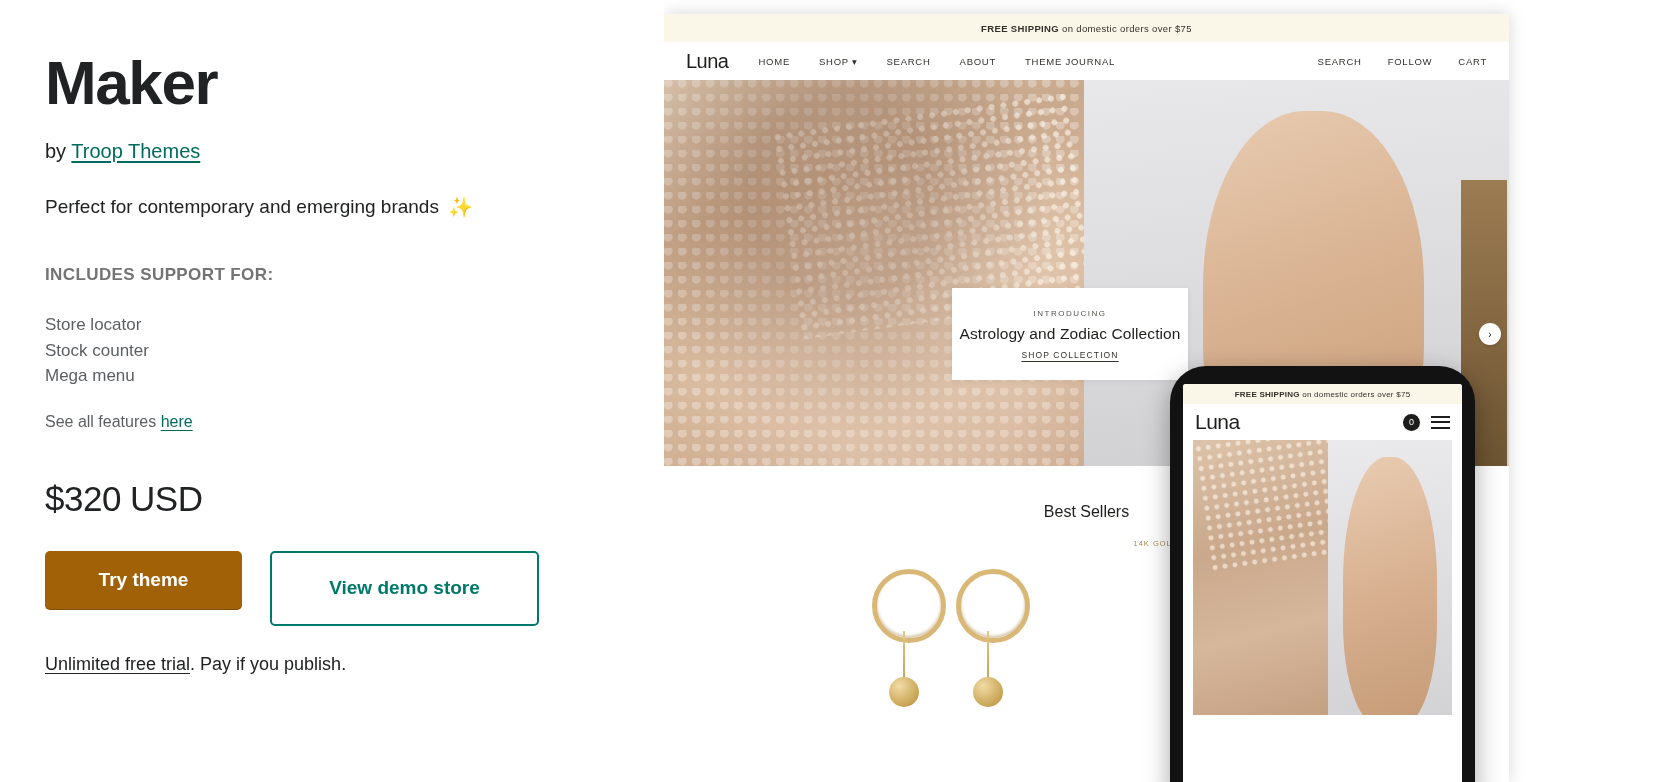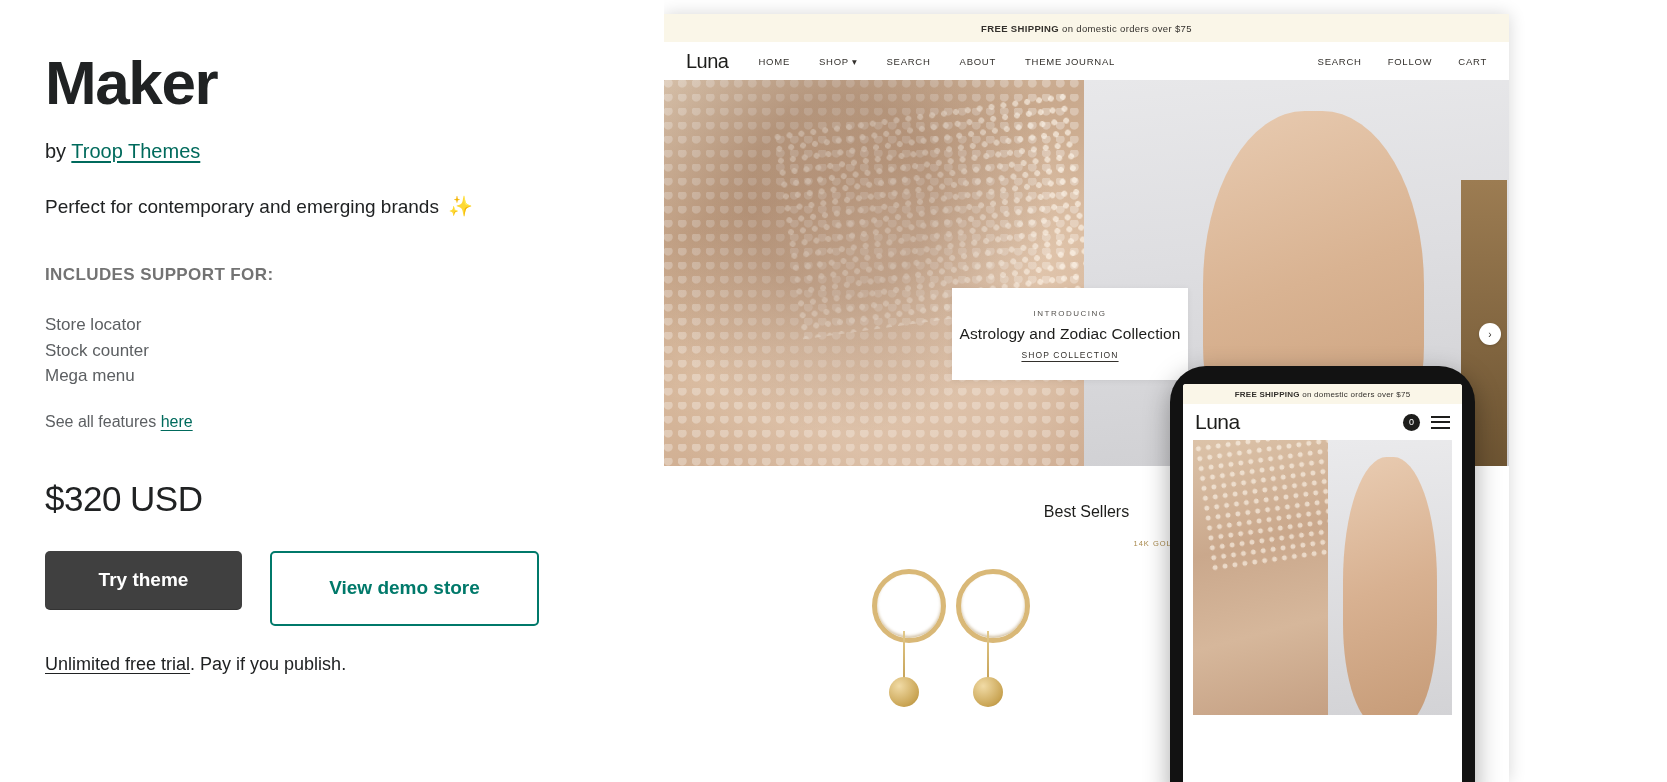--- a/index.html
+++ b/index.html
@@ -16,37 +16,37 @@
   .left{
     width:664px;flex:0 0 664px;height:782px;background:#fff;
     padding:0 0 16px 45px;box-sizing:border-box;position:relative;
   }
   .theme-title{
     font-size:62px;line-height:1;font-weight:700;letter-spacing:-1.4px;
     color:#202223;margin:0;padding-top:52px;
   }
   .byline{font-size:20px;color:#202223;margin-top:26px;}
   .byline a{color:#006a5c;text-decoration:underline;text-underline-offset:3px;}
-  .tagline{font-size:19px;color:#202223;margin-top:33px;display:flex;align-items:flex-start;gap:9px;}
+  .tagline{font-size:19px;color:#202223;margin-top:33px;display:flex;align-items:center;gap:9px;}
   .sparkle{font-size:20px;line-height:1;}
   .includes-head{
     font-size:17px;font-weight:700;letter-spacing:.4px;color:#737373;margin-top:47px;
   }
   .feat-list{margin-top:27px;}
   .feat-list div{font-size:17px;color:#5c5f62;line-height:25.5px;}
   .seeall{font-size:16px;color:#5c5f62;margin-top:24px;}
   .seeall a{color:#006a5c;text-decoration:underline;text-underline-offset:3px;}
   .price{font-size:35px;font-weight:400;color:#202223;margin-top:48px;letter-spacing:-.5px;}
   .btnrow{display:flex;gap:28px;margin-top:32px;}
   .btn{
     font-size:19px;font-weight:700;border-radius:5px;cursor:pointer;
     display:flex;align-items:center;justify-content:center;box-sizing:border-box;
   }
   .btn-primary{
-    width:197px;height:59px;background:#404040;color:#fff;border:none;
+    width:197px;height:59px;background:#a16207;color:#fff;border:none;
     box-shadow:inset 0 -1px 0 rgba(0,0,0,.2);
   }
   .btn-secondary{
     width:269px;height:75px;background:#fff;color:#00796a;
     border:2px solid #00796a;
   }
   .trial{font-size:18px;color:#202223;margin-top:28px;}
   .trial a{color:#202223;text-decoration:underline;text-underline-offset:3px;}
 
   

